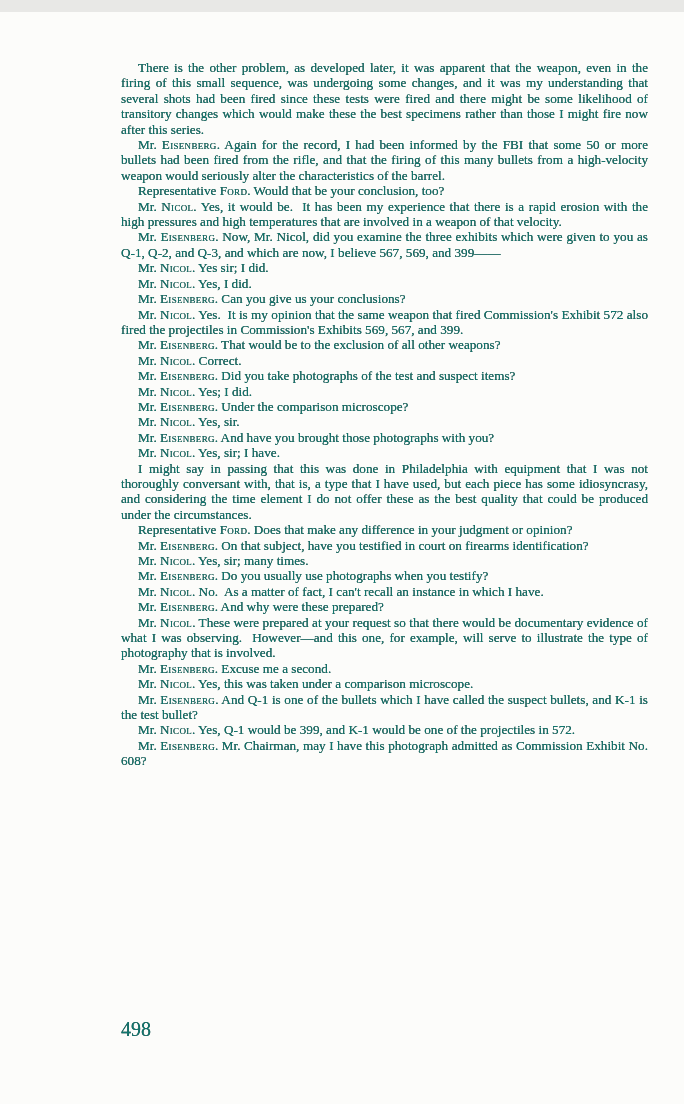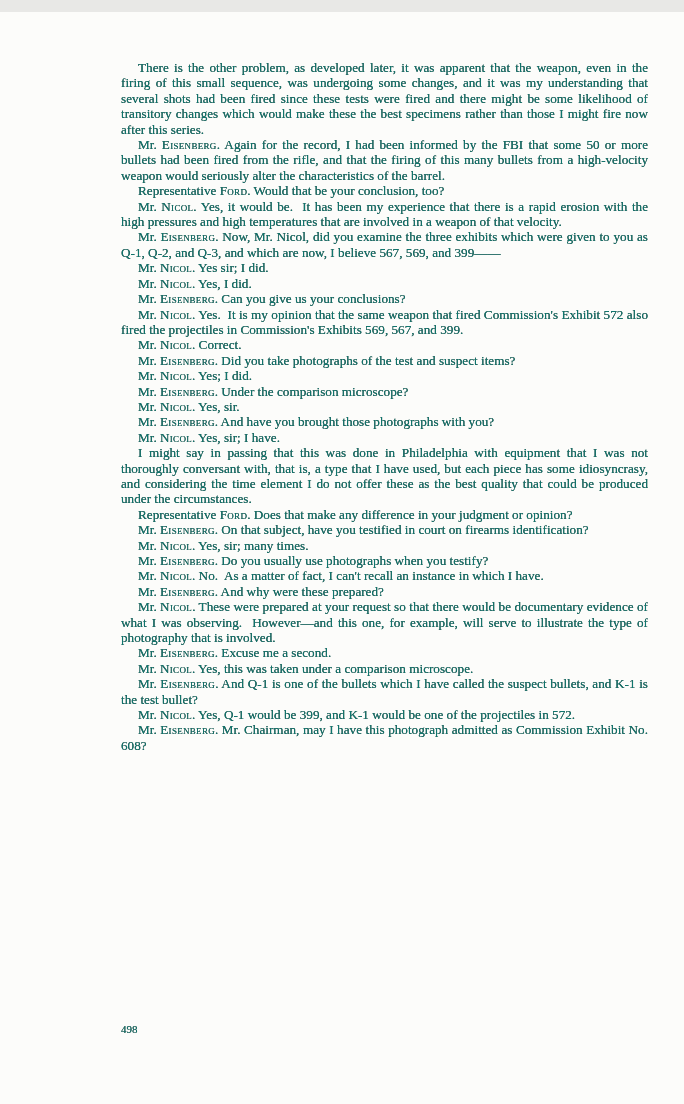--- a/index.html
+++ b/index.html
@@ -33,39 +33,40 @@
     white-space: pre-wrap;
   }
   .sc {
     font-variant: small-caps;
     letter-spacing: 0.3px;
   }
   .page-number {
     position: absolute;
     left: 121px;
     top: 1008px;
-    font-size: 11px;
+    font-size: 20px;
     line-height: 18px;
     text-shadow: 0 0 0.55px rgba(23, 21, 18, 0.85);
   }
 </style>
 </head>
 <body>
 
 <div class="page">
   <div class="body-text">
       <p class="para"><span>There is the other problem, as developed later, it was apparent that the weapon, even in the firing of this small sequence, was undergoing some changes, and it was my understanding that several shots had been fired since these tests were fired and there might be some likelihood of transitory changes which would make these the best specimens rather than those I might fire now after this series.</span></p>
       <p class="para"><span>Mr. </span><span class="sc">Eisenberg</span><span>. Again for the record, I had been informed by the FBI that some 50 or more bullets had been fired from the rifle, and that the firing of this many bullets from a high-velocity weapon would seriously alter the characteristics of the barrel.</span></p>
       <p class="para"><span>Representative </span><span class="sc">Ford</span><span>. Would that be your conclusion, too?</span></p>
       <p class="para"><span>Mr. </span><span class="sc">Nicol</span><span>. Yes, it would be.  It has been my experience that there is a rapid erosion with the high pressures and high temperatures that are involved in a weapon of that velocity.</span></p>
       <p class="para"><span>Mr. </span><span class="sc">Eisenberg</span><span>. Now, Mr. Nicol, did you examine the three exhibits which were given to you as Q-1, Q-2, and Q-3, and which are now, I believe 567, 569, and 399——</span></p>
       <p class="para"><span>Mr. </span><span class="sc">Nicol</span><span>. Yes sir; I did.</span></p>
       <p class="para"><span>Mr. </span><span class="sc">Nicol</span><span>. Yes, I did.</span></p>
       <p class="para"><span>Mr. </span><span class="sc">Eisenberg</span><span>. Can you give us your conclusions?</span></p>
       <p class="para"><span>Mr. </span><span class="sc">Nicol</span><span>. Yes.  It is my opinion that the same weapon that fired Commission's Exhibit 572 also fired the projectiles in Commission's Exhibits 569, 567, and 399.</span></p>
+      <p class="para"><span>Mr. </span><span class="sc">Eisenberg</span><span>. That would be to the exclusion of all other weapons?</span></p>
       <p class="para"><span>Mr. </span><span class="sc">Nicol</span><span>. Correct.</span></p>
       <p class="para"><span>Mr. </span><span class="sc">Eisenberg</span><span>. Did you take photographs of the test and suspect items?</span></p>
       <p class="para"><span>Mr. </span><span class="sc">Nicol</span><span>. Yes; I did.</span></p>
       <p class="para"><span>Mr. </span><span class="sc">Eisenberg</span><span>. Under the comparison microscope?</span></p>
       <p class="para"><span>Mr. </span><span class="sc">Nicol</span><span>. Yes, sir.</span></p>
       <p class="para"><span>Mr. </span><span class="sc">Eisenberg</span><span>. And have you brought those photographs with you?</span></p>
       <p class="para"><span>Mr. </span><span class="sc">Nicol</span><span>. Yes, sir; I have.</span></p>
       <p class="para"><span>I might say in passing that this was done in Philadelphia with equipment that I was not thoroughly conversant with, that is, a type that I have used, but each piece has some idiosyncrasy, and considering the time element I do not offer these as the best quality that could be produced under the circumstances.</span></p>
       <p class="para"><span>Representative </span><span class="sc">Ford</span><span>. Does that make any difference in your judgment or opinion?</span></p>
       <p class="para"><span>Mr. </span><span class="sc">Eisenberg</span><span>. On that subject, have you testified in court on firearms identification?</span></p>

